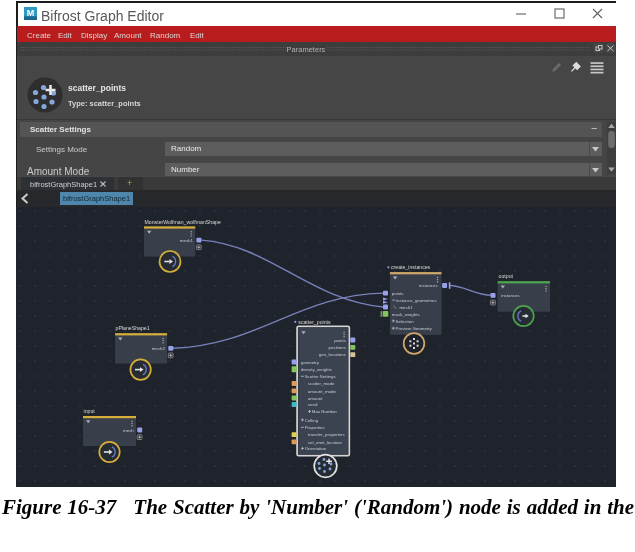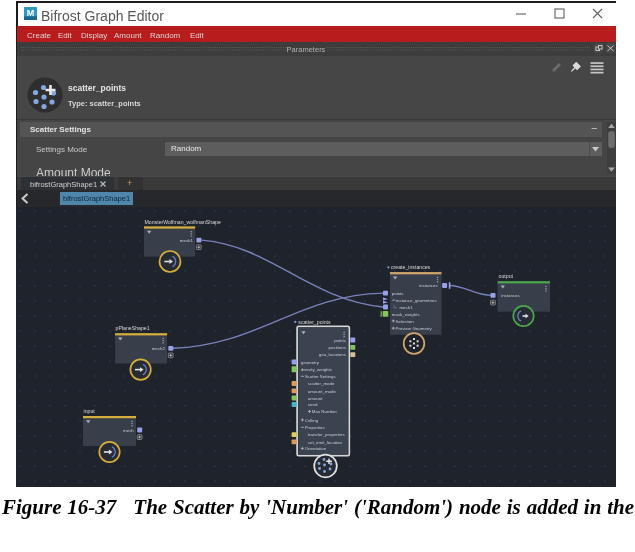--- a/index.html
+++ b/index.html
@@ -92,23 +92,30 @@
       </g>
     </svg>
   </div>
 
   <div class="abs" id="settings">
     <div class="abs" id="sethead">
       <div class="abs" style="left:10px;top:2.5px;font-size:8px;font-weight:bold;color:#e3e3e3">Scatter Settings</div>
       <div class="abs" style="left:571px;top:0px;font-size:11px;color:#cccccc">−</div>
     </div>
     <div class="abs" style="left:19px;top:25px;font-size:8px;color:#cbcbcb">Settings Mode</div>
-    <div class="abs" style="left:19px;top:46px;font-size:12px;color:#cbcbcb">Amount Mode</div>
+    <div class="abs" style="left:10px;top:46px;font-size:10px;color:#cbcbcb">Amount Mode</div>
     <div class="drop" style="top:22px">
       <div class="abs" style="left:6px;top:2px;font-size:8px;color:#eaeaea">Random</div>
+      <svg class="abs" style="left:427px;top:4.5px" width="8" height="6">
+          <path d="M0 0 L7 0 L3.5 4.5 Z" fill="#c9c9c9"></path>
+        </svg>
+      <div class="abs" style="left:424px;top:0;width:1px;height:14px;background:#4a4a4a"></div>
+    </div>
+    <div class="drop" style="top:43px">
+      <div class="abs" style="left:6px;top:2px;font-size:8px;color:#eaeaea">Number</div>
       <svg class="abs" style="left:427px;top:4.5px" width="8" height="6">
           <path d="M0 0 L7 0 L3.5 4.5 Z" fill="#c9c9c9"></path>
         </svg>
       <div class="abs" style="left:424px;top:0;width:1px;height:14px;background:#4a4a4a"></div>
     </div>
     <svg class="abs" style="left:589.5px;top:2px" width="9" height="52" viewBox="0 0 9 52">
       <rect width="9" height="52" fill="#3e3e3e"></rect>
       <path d="M1.2 6 L7.8 6 L4.5 1.8 Z" fill="#a8a8a8"></path>
       <rect x="1.2" y="9" width="6.6" height="17" rx="3" fill="#6d6d6d"></rect>
       <path d="M1.2 45.5 L7.8 45.5 L4.5 49.7 Z" fill="#a8a8a8"></path>

